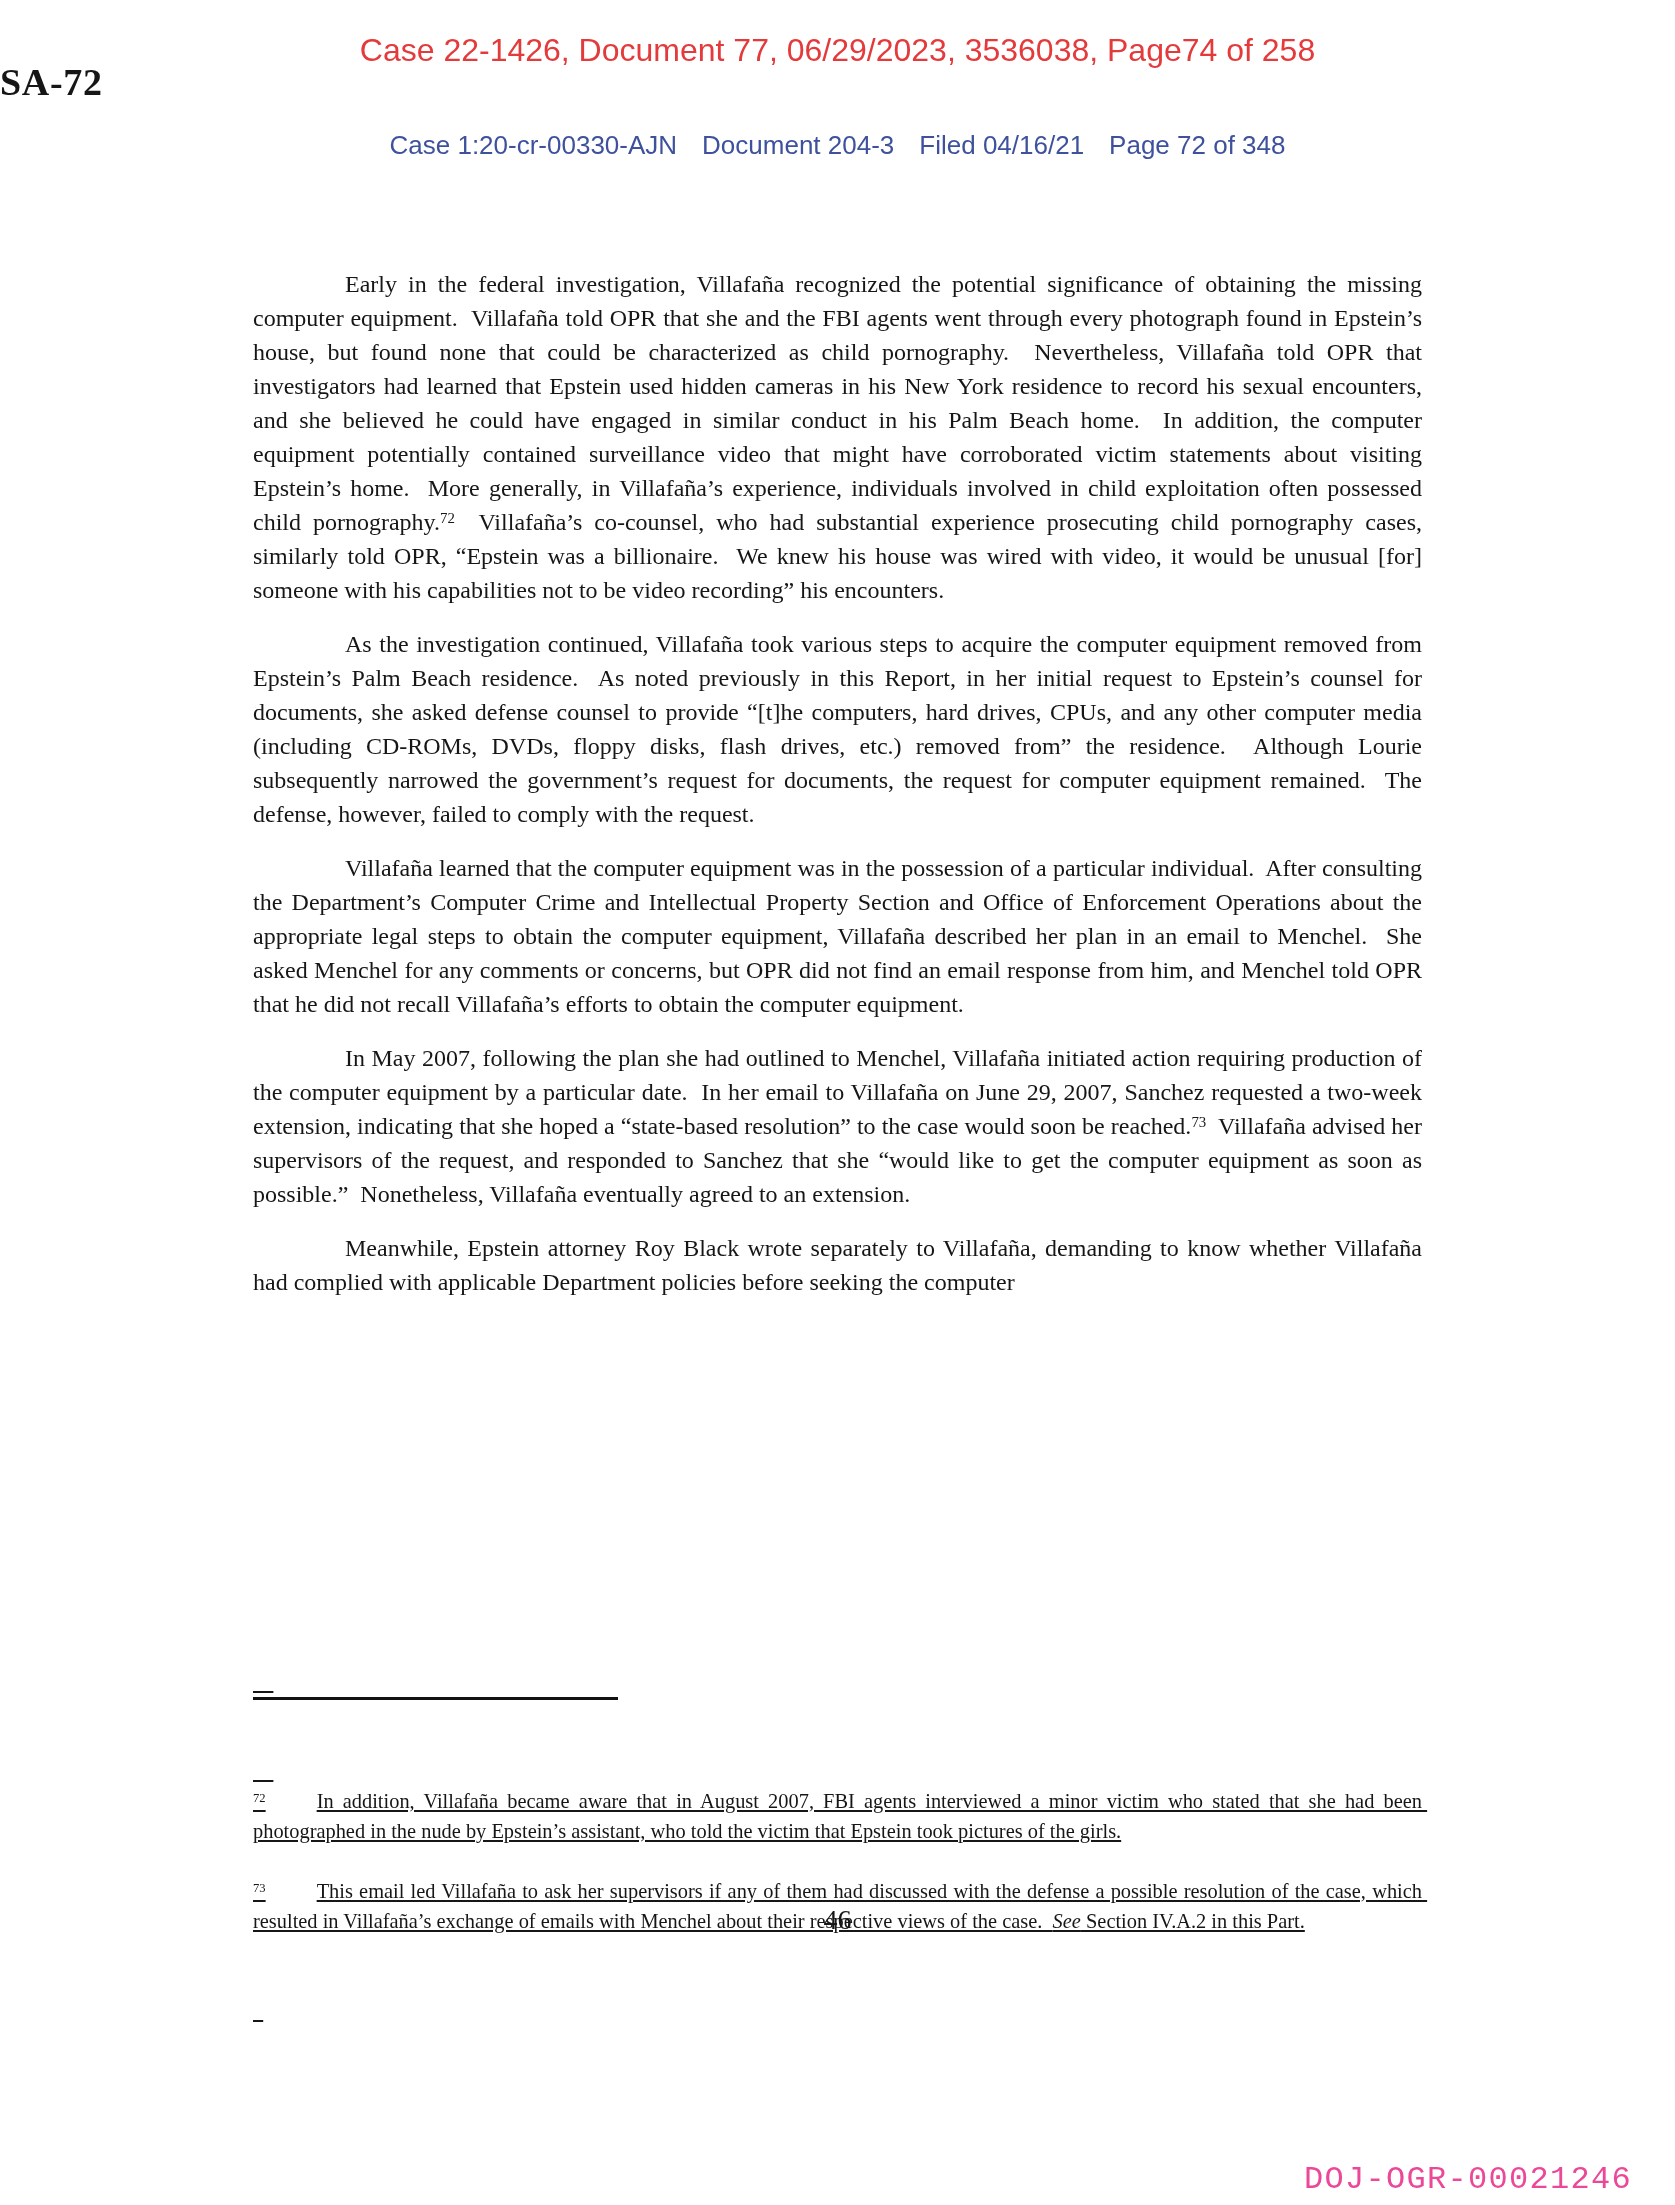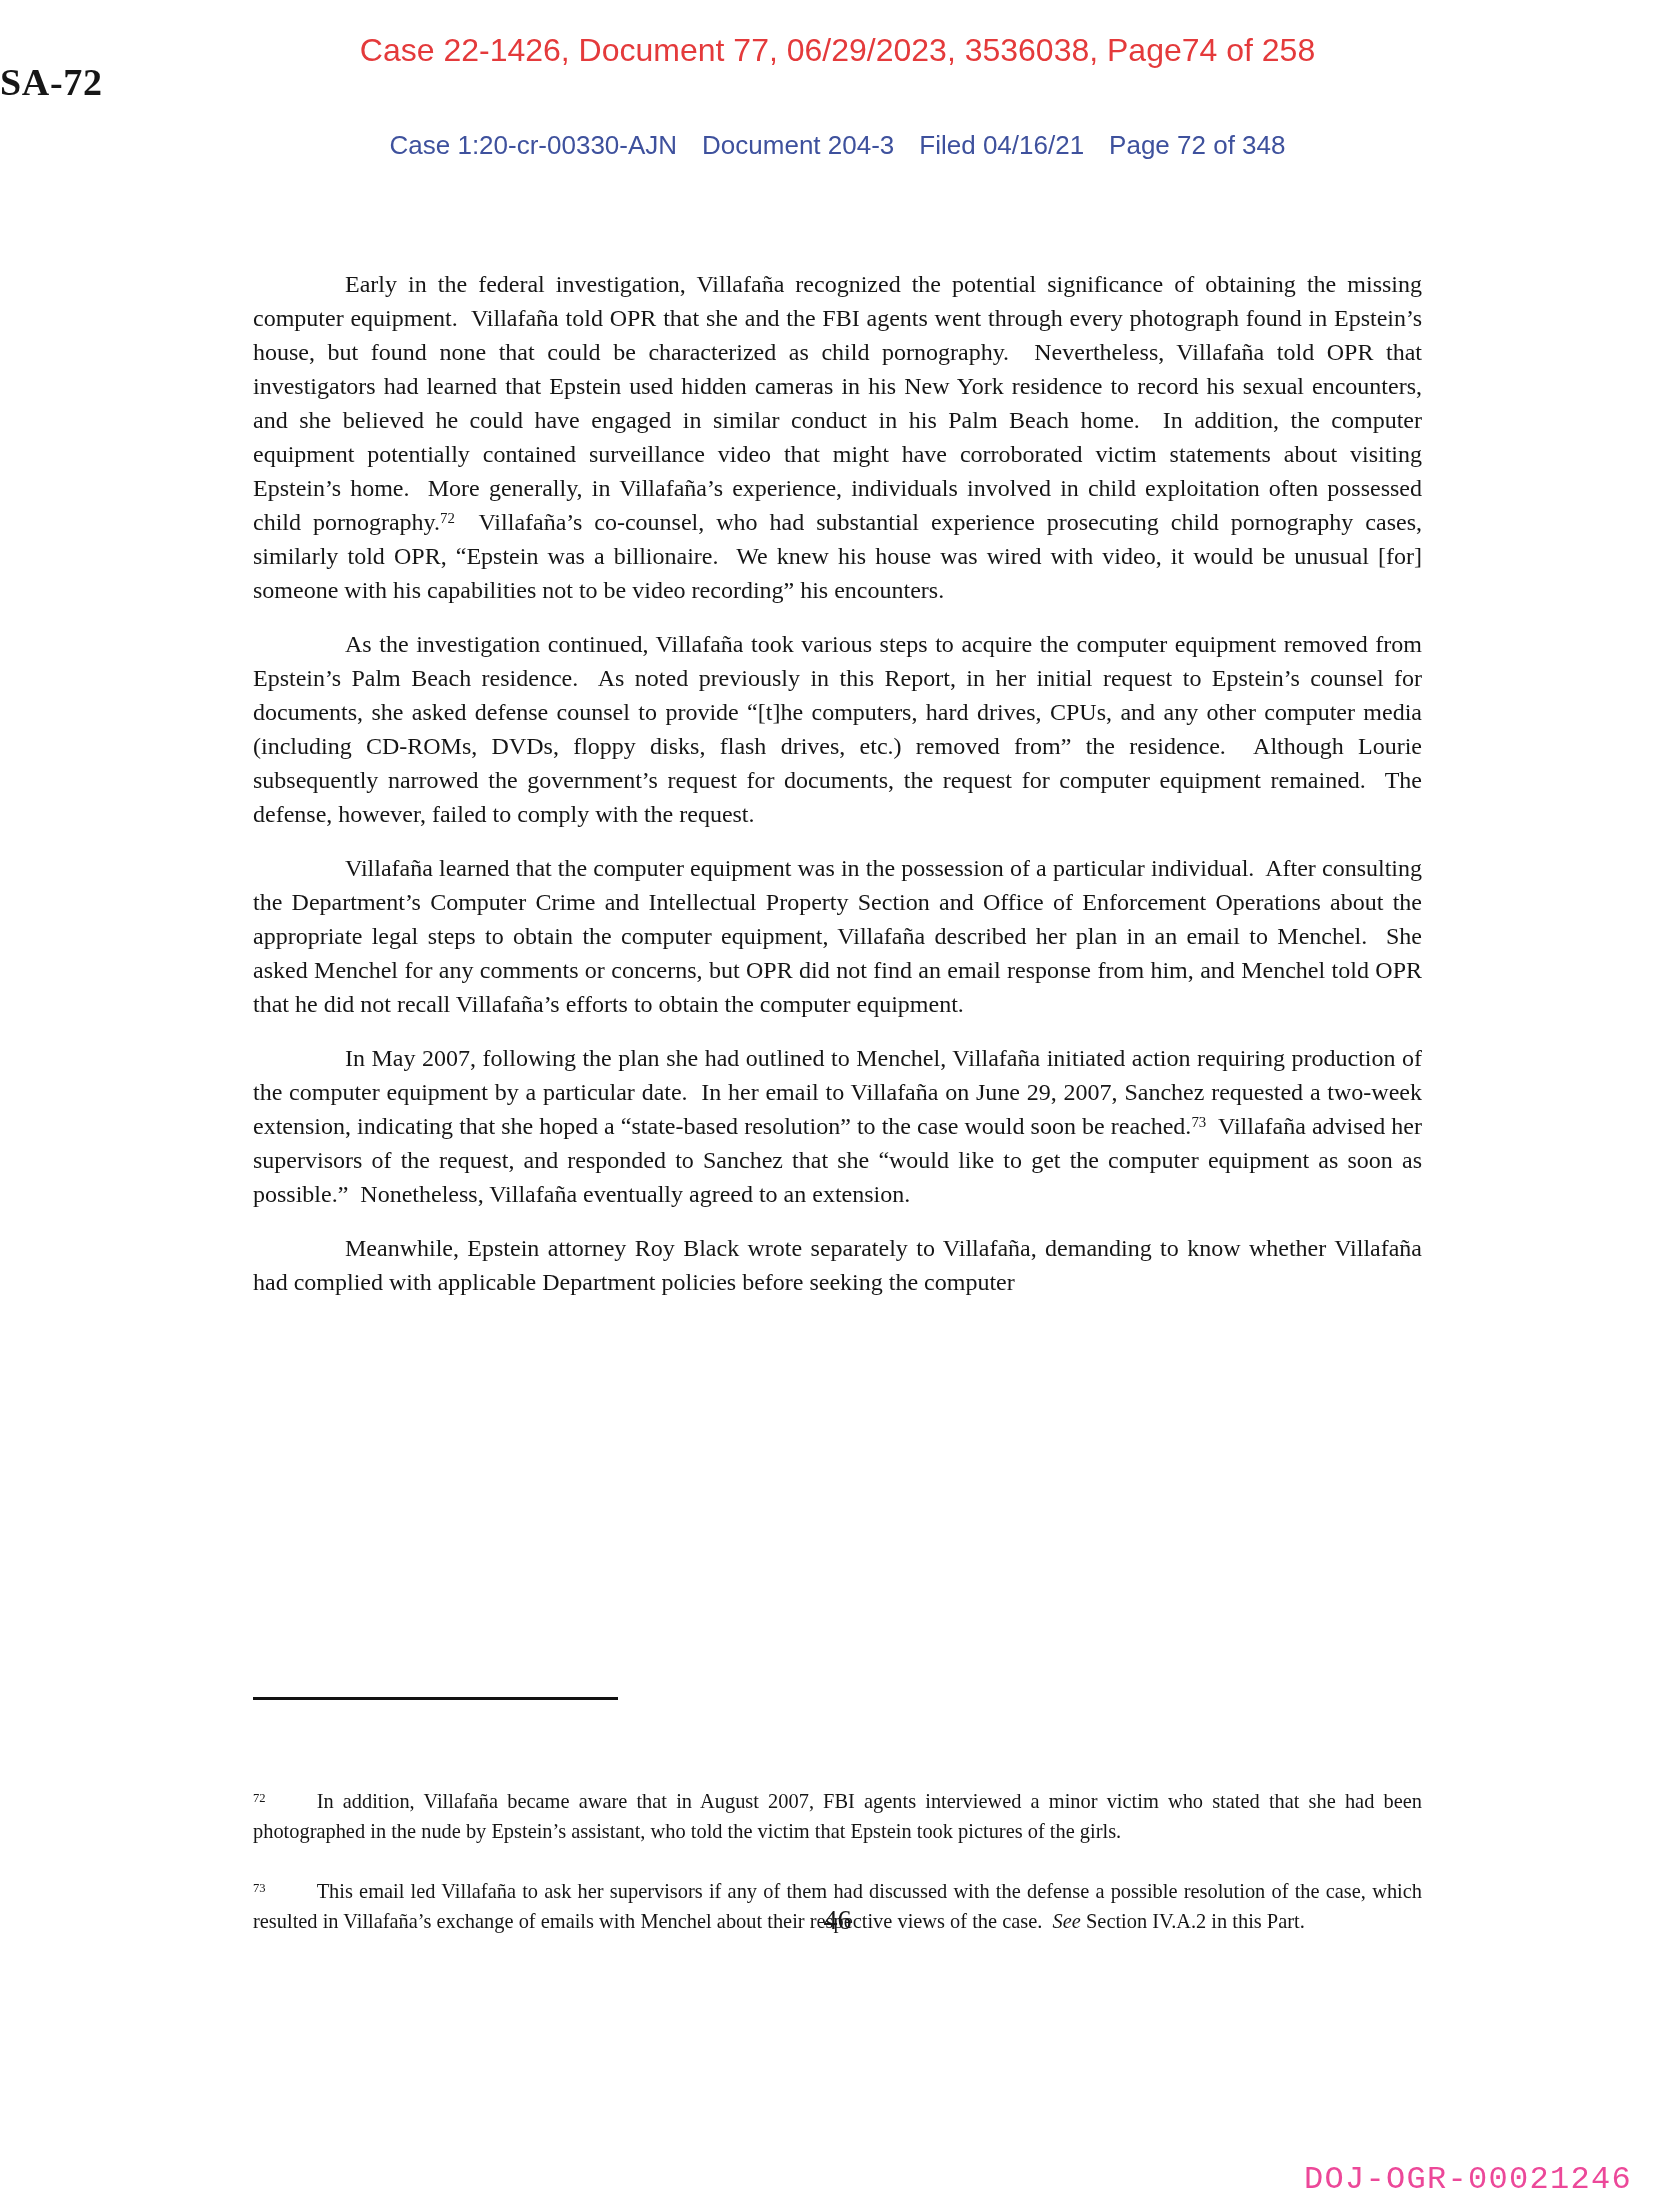--- a/index.html
+++ b/index.html
@@ -56,20 +56,21 @@
     vertical-align:baseline;
     position:relative;
     top:-0.48em;
   }
   .footnote-area{
     position:absolute;left:253px;top:1637px;width:1169px;
     font-size:20.4px;
     line-height:30px;
     text-align:justify;
     white-space:pre-wrap;
+    text-decoration:underline;
   }
   .fn-rule{
     width:365px;height:2.6px;background:#111;
     margin:0 0 26px 0;
   }
   .footnote{margin:0 0 30px 0;}
   .fn-tab{display:inline-block;width:51px;}
   .page-num{
     position:absolute;top:1904px;left:0;width:100%;
     text-align:center;

